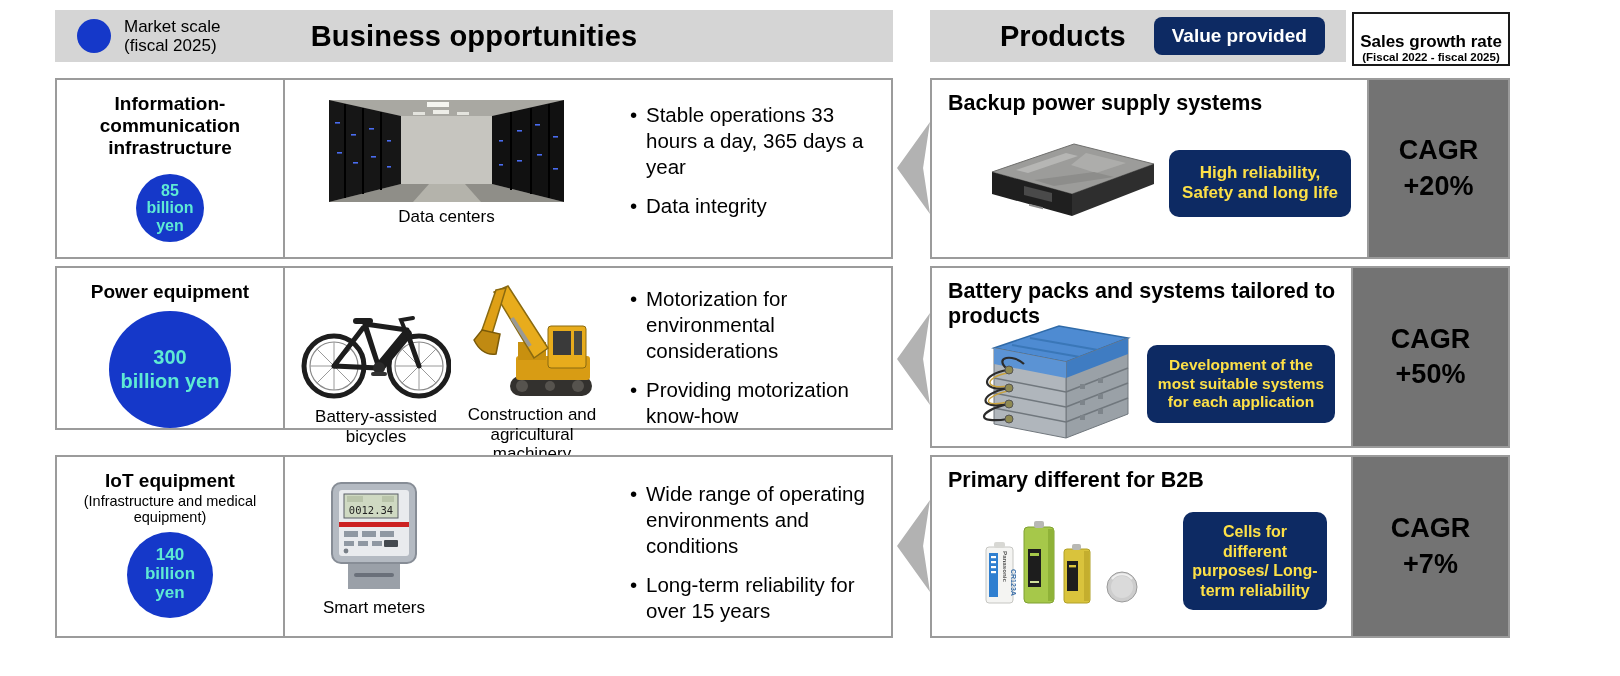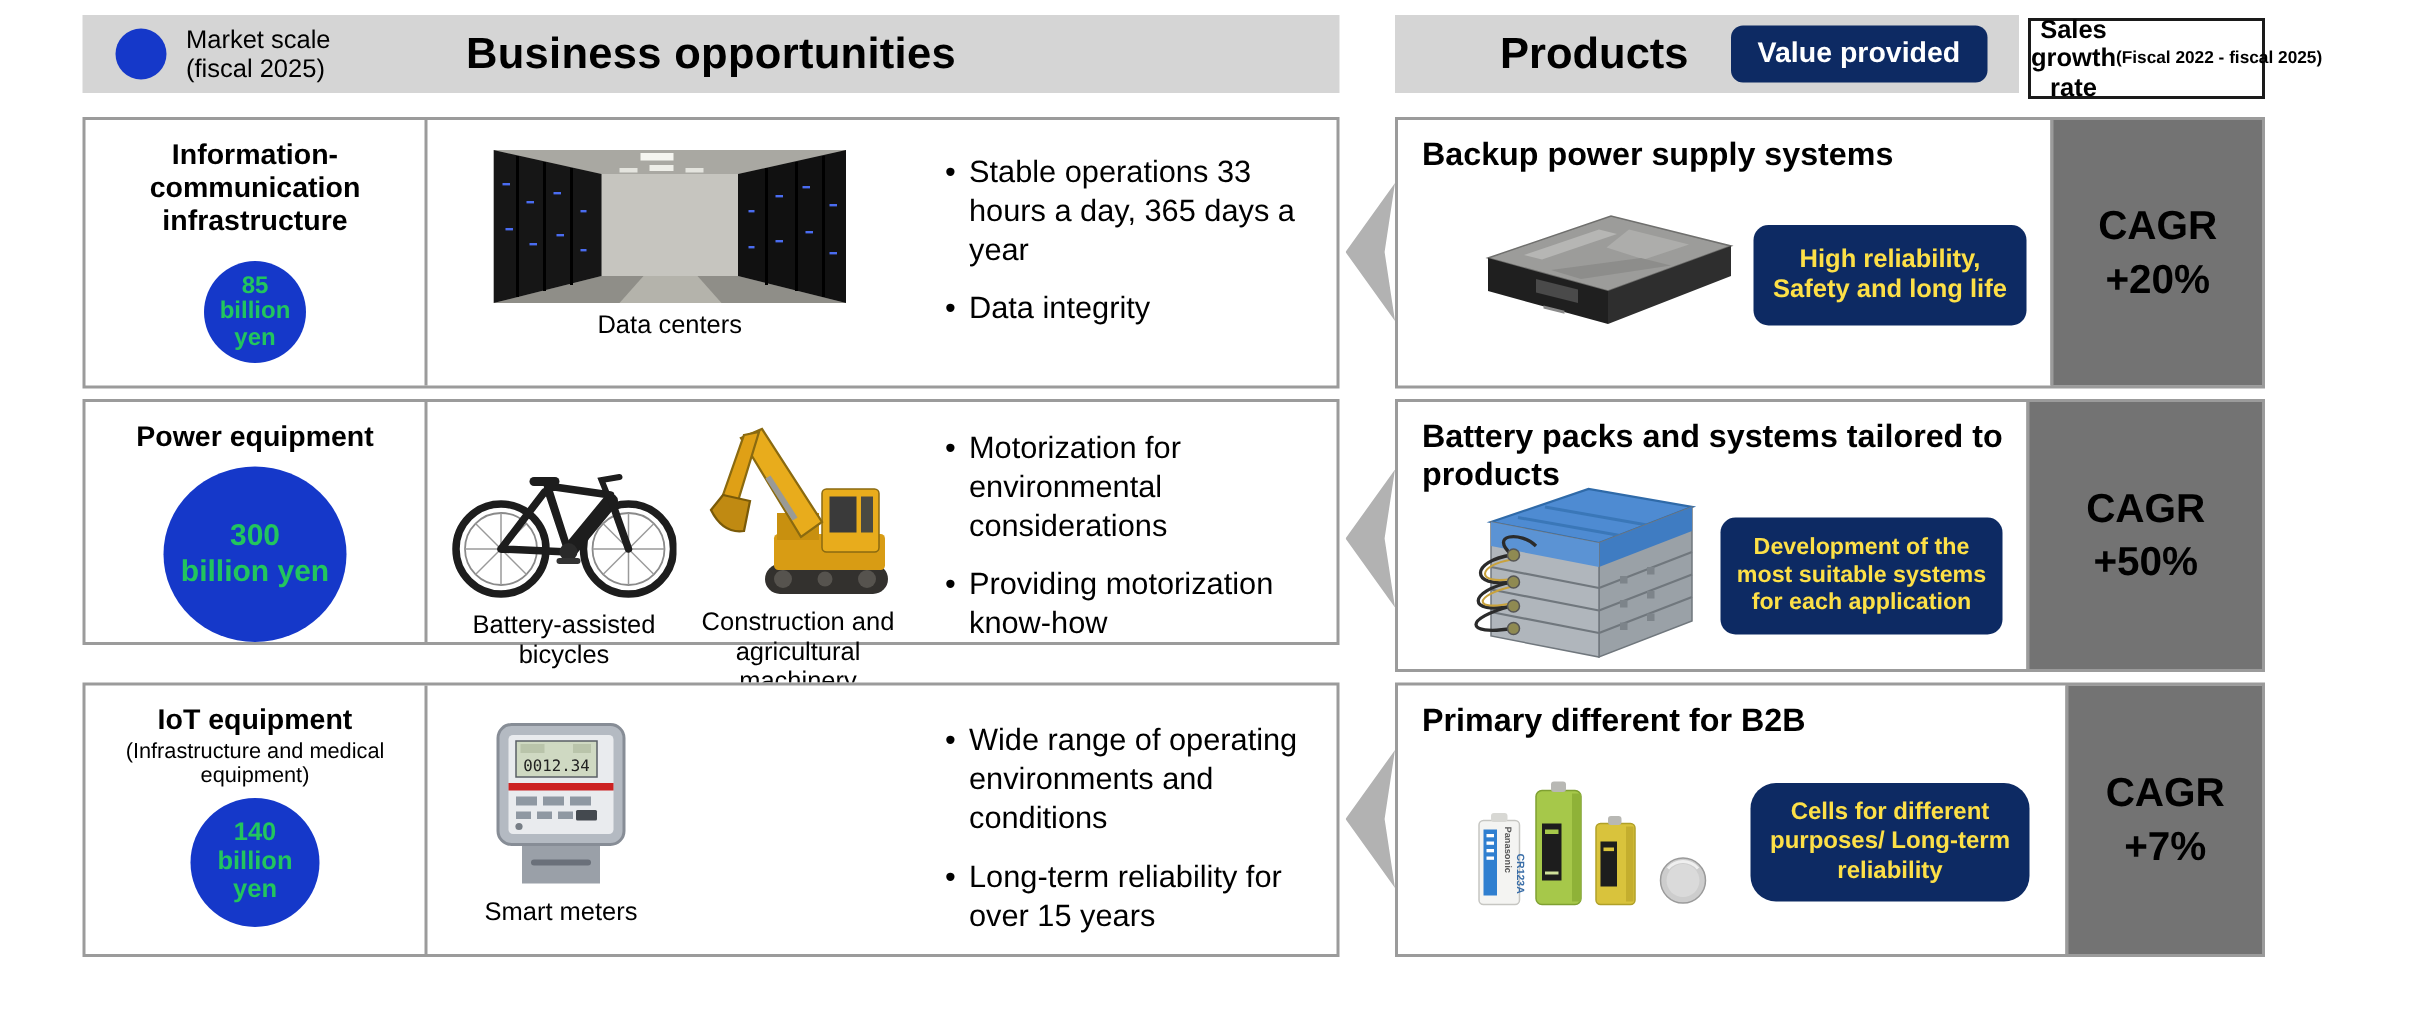--- a/index.html
+++ b/index.html
@@ -10,33 +10,33 @@
   
   .hbar { position:absolute; top:10px; height:52px; background:#d5d5d5; display:flex; align-items:center; }
   #hbar-left { left:55px; width:838px; }
   .legend { position:relative; z-index:2; display:flex; align-items:center; gap:13px; margin-left:22px; }
   .legend-dot { width:34px; height:34px; border-radius:50%; background:#1538c9; }
   .legend-text { font-size:17px; line-height:1.12; }
   .biz-title { position:absolute; left:0; right:0; text-align:center; font-size:29px; font-weight:bold; letter-spacing:.2px; }
   #hbar-right { left:930px; width:416px; }
   .products-title { font-size:29px; font-weight:bold; margin-left:70px; }
   .value-badge-hdr { margin-left:28px; background:#0d2a63; color:#fff; font-weight:bold; font-size:19px; padding:8px 18px; border-radius:8px; white-space:nowrap; }
-  .sales-box { position:absolute; left:1352px; top:12px; width:158px; height:54px; background:#fff; border:2px solid #1a1a1a; display:flex; flex-direction:row; align-items:center; justify-content:flex-start; line-height:1.12; text-align:center; }
+  .sales-box { position:absolute; left:1352px; top:12px; width:158px; height:54px; background:#fff; border:2px solid #1a1a1a; display:flex; flex-direction:column; align-items:center; justify-content:flex-end; line-height:1.12; text-align:center; }
   .sales-title { font-size:17px; font-weight:bold; }
   .sales-sub { font-size:11.5px; font-weight:bold; white-space:nowrap; }
 
   
   .opp-row { position:absolute; left:55px; width:838px; border:2px solid #9b9b9b; background:#fff; display:flex; }
   #opp-0 { top:78px;  height:181px; }
   #opp-1 { top:266px; height:164px; }
   #opp-2 { top:455px; height:183px; }
   .opp-cat { width:228px; border-right:2px solid #9b9b9b; display:flex; flex-direction:column; align-items:center; padding-top:13px; }
   .cat-title { font-size:19px; font-weight:bold; text-align:center; line-height:1.16; padding:0 12px; }
   .cat-sub { font-size:14.5px; text-align:center; line-height:1.12; margin-top:1px; padding:0 8px; }
-  .mkt-circle { border-radius:50%; background:#1538c9; color:#22c55e; font-weight:bold; display:flex; flex-direction:column; align-items:center; justify-content:center; text-align:center; }
+  .mkt-circle { border-radius:50%; background:#1538c9; color:#5eead4; font-weight:bold; display:flex; flex-direction:column; align-items:center; justify-content:center; text-align:center; }
   #circle-0 { width:68px; height:68px; font-size:16px; line-height:1.08; margin-top:15px; }
   #circle-1 { width:122px; height:122px; font-size:20px; line-height:1.18; margin-top:8px; }
   #circle-2 { width:86px; height:86px; font-size:17px; line-height:1.1; margin-top:6px; }
   .circle-unit { max-width:72px; }
   #circle-1 .circle-unit { max-width:120px; }
 
   .opp-content { flex:1; display:flex; }
   .media { display:flex; align-items:flex-start; }
   .figure { display:flex; flex-direction:column; align-items:center; }
   .figcap { font-size:17px; line-height:1.15; text-align:center; margin-top:5px; max-width:150px; }
@@ -64,21 +64,21 @@
   .prod-row { position:absolute; left:930px; width:580px; border:2px solid #9b9b9b; background:#fff; display:flex; }
   #prod-0 { top:78px;  height:181px; }
   #prod-1 { top:266px; height:182px; }
   #prod-2 { top:455px; height:183px; }
   .prod-main { flex:1; padding:11px 10px 6px 16px; display:flex; flex-direction:column; }
   .prod-title { font-size:21.5px; font-weight:bold; line-height:1.14; }
   .prod-body { display:flex; align-items:center; flex:1; }
   .value-badge { background:#0d2a63; color:#fde047; font-weight:bold; text-align:center; border-radius:10px; margin-left:auto; line-height:1.22; }
   #badge-0 { width:182px; font-size:17px; padding:13px 8px; margin-right:6px; }
   #badge-1 { width:188px; font-size:15.5px; padding:11px 6px; margin-right:6px; }
-  #badge-2 { width:186px; font-size:16px; padding:10px 6px; margin-right:14px;border-radius:17px; }
+  #badge-2 { width:144px; font-size:16px; padding:10px 6px; margin-right:14px; }
   #prod-img-0 { margin-left:26px; margin-top:-4px; }
   #prod-img-1 { margin-left:16px; margin-top:-10px; }
   #prod-img-2 { margin-left:24px; margin-top:-2px; }
   .cagr { width:157px; border-left:2px solid #9b9b9b; background:#737373; display:flex; flex-direction:column; align-items:center; justify-content:center; font-size:27px; font-weight:bold; line-height:1.3; }
 </style>
 </head>
 <body>
 
 <div id="slide">
 

